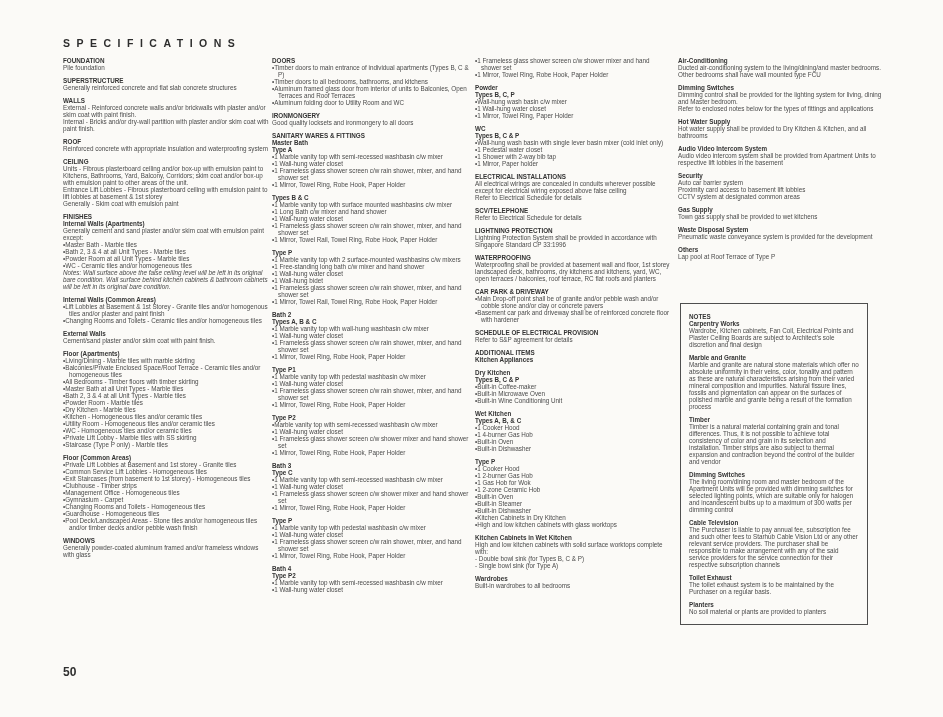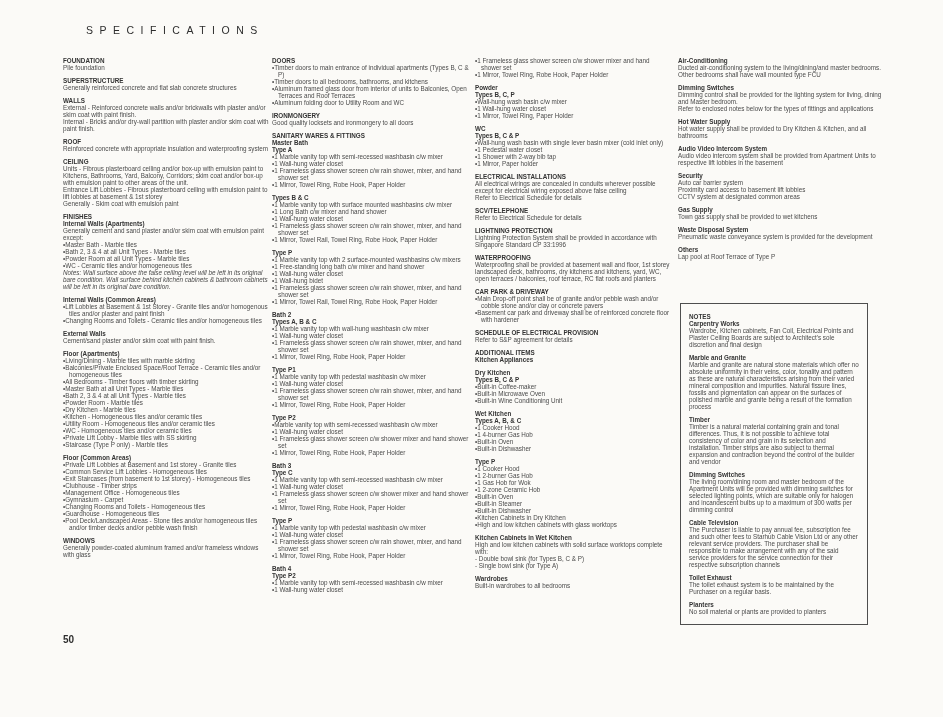--- a/index.html
+++ b/index.html
@@ -5,24 +5,23 @@
   * { margin:0; padding:0; box-sizing:border-box; }
   html,body { width:943px; height:717px; }
   body {
     position:relative;
     background:#fbfaf7;
     font-family:"Liberation Sans","DejaVu Sans",sans-serif;
     color:#4a4a4a;
     overflow:hidden;
   }
   .title {
-    position:absolute; left:63px; top:24px;
-    font-size:10.5px; font-weight:normal; letter-spacing:6.5px;
+    position:absolute; left:63px; top:37px;
+    font-size:10.5px; font-weight:bold; letter-spacing:6.5px;
     color:#2d2d2d;
-    margin-left:23px;
   }
   .col {
     position:absolute; top:57px;
     font-size:6.3px; line-height:7px;
   }
   #col0 { left:63px;  width:206px; }
   #col1 { left:272px; width:198px; }
   #col2 { left:475px; width:196px; }
   #col3 { left:678px; width:213px; }
   .block { margin-bottom:6px; }
@@ -34,22 +33,22 @@
   .i { font-style:italic; }
   .notes-box {
     position:absolute; left:680px; top:303px;
     width:188px; height:322px;
     border:1px solid #4e4e4e;
     padding:9px 8px 6px 8px;
     font-size:6.3px; line-height:7px;
     overflow:hidden;
   }
   .pageno {
-    position:absolute; left:63px; top:634px;
-    font-size:10px; font-weight:bold; color:#2f2f2f;
+    position:absolute; left:63px; top:665px;
+    font-size:12px; font-weight:bold; color:#2f2f2f;
   }
 </style>
 </head>
 <body>
 
 <div class="title">SPECIFICATIONS</div>
 
 <div class="col" id="col0">
     <div class="block">
       <div class="h">FOUNDATION</div>

